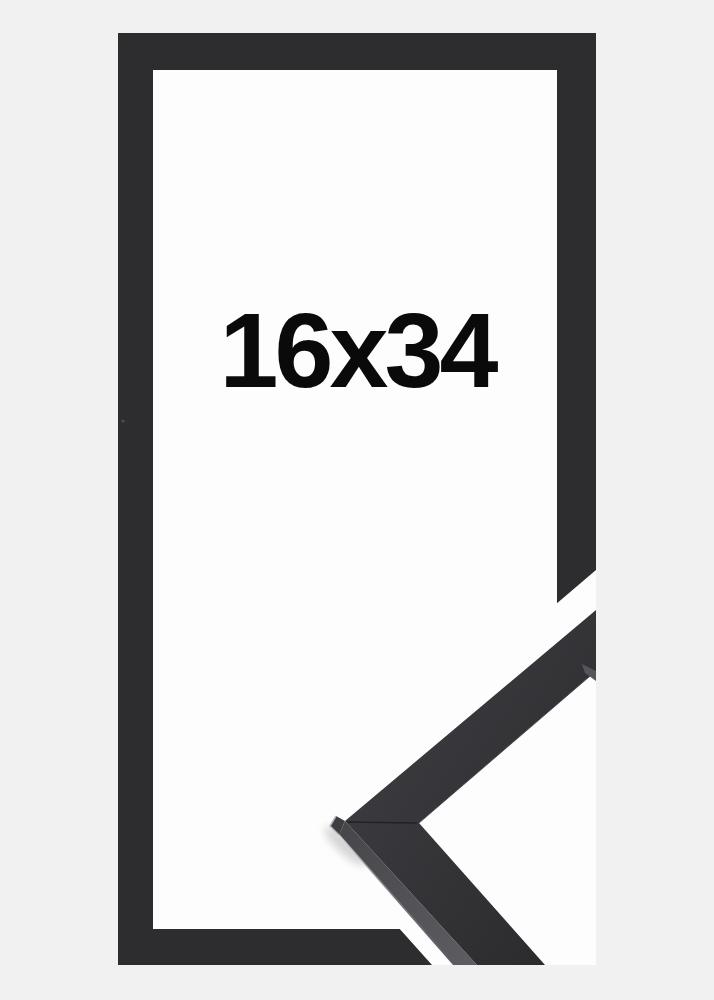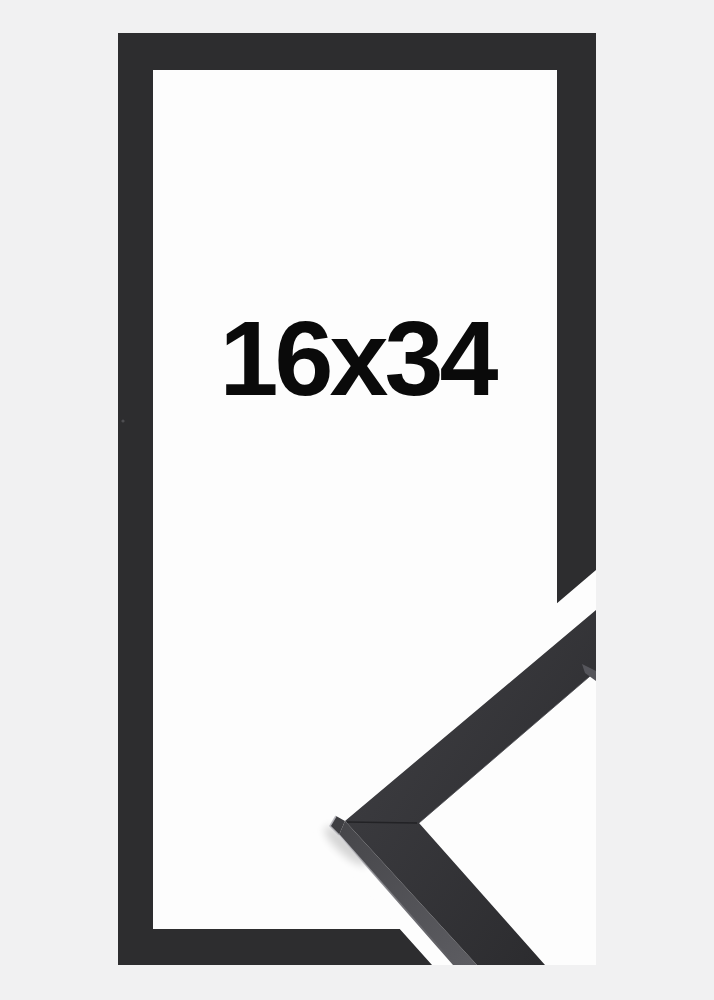--- a/index.html
+++ b/index.html
@@ -25,21 +25,20 @@
     top: 297px;
     left: 0;
     width: 714px;
     text-align: center;
     font-size: 106px;
     line-height: 1;
     font-weight: 700;
     letter-spacing: -4px;
     color: #0a0a0a;
     user-select: none;
-    margin-top: 8px;
   }
 </style>
 </head>
 <body>
 
 <figure class="stage" style="margin:0">
 
   <svg width="714" height="1000" viewBox="0 0 714 1000">
     <defs>
       <linearGradient id="topGrad" gradientUnits="userSpaceOnUse" x1="345" y1="820" x2="560" y2="960">

